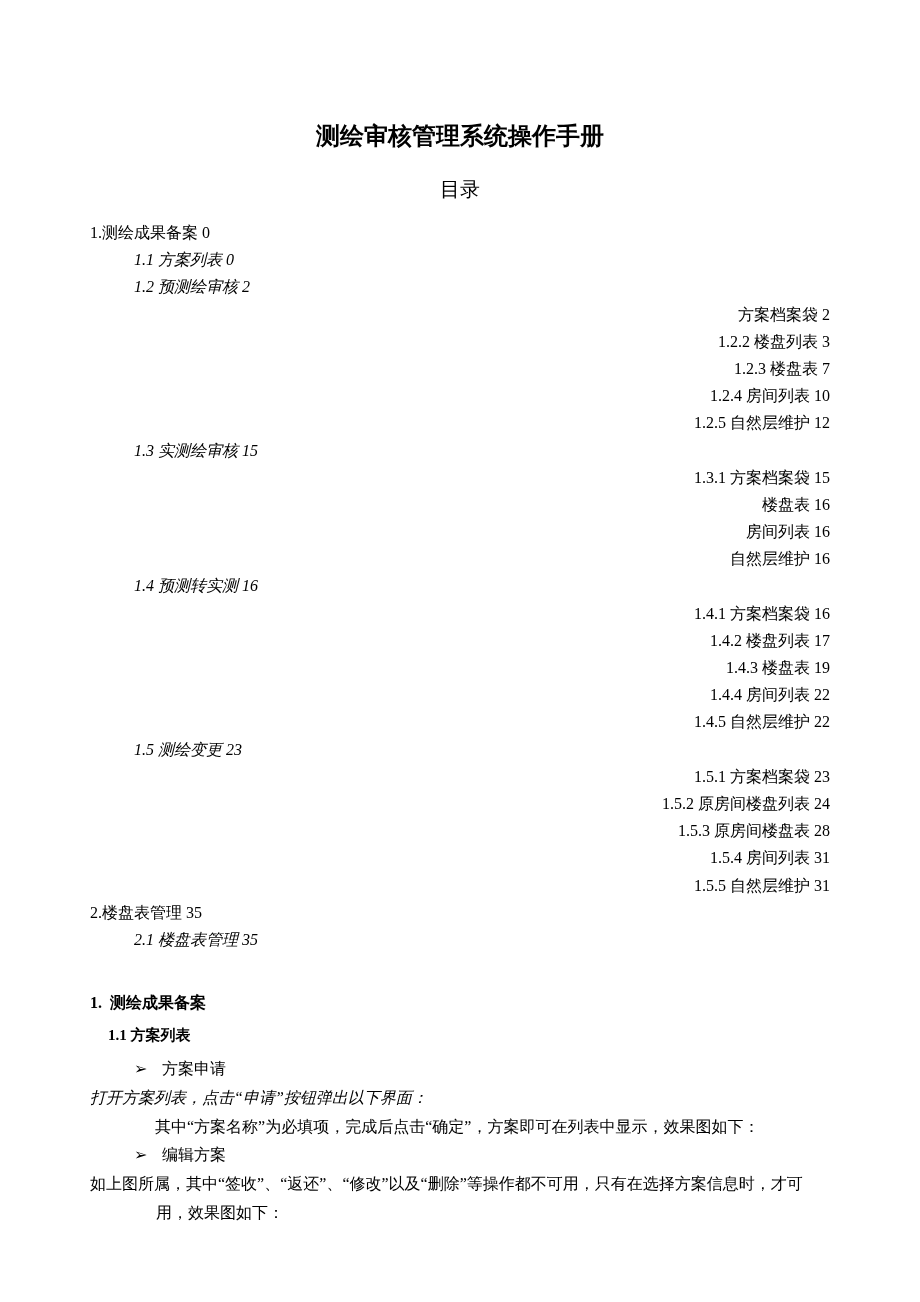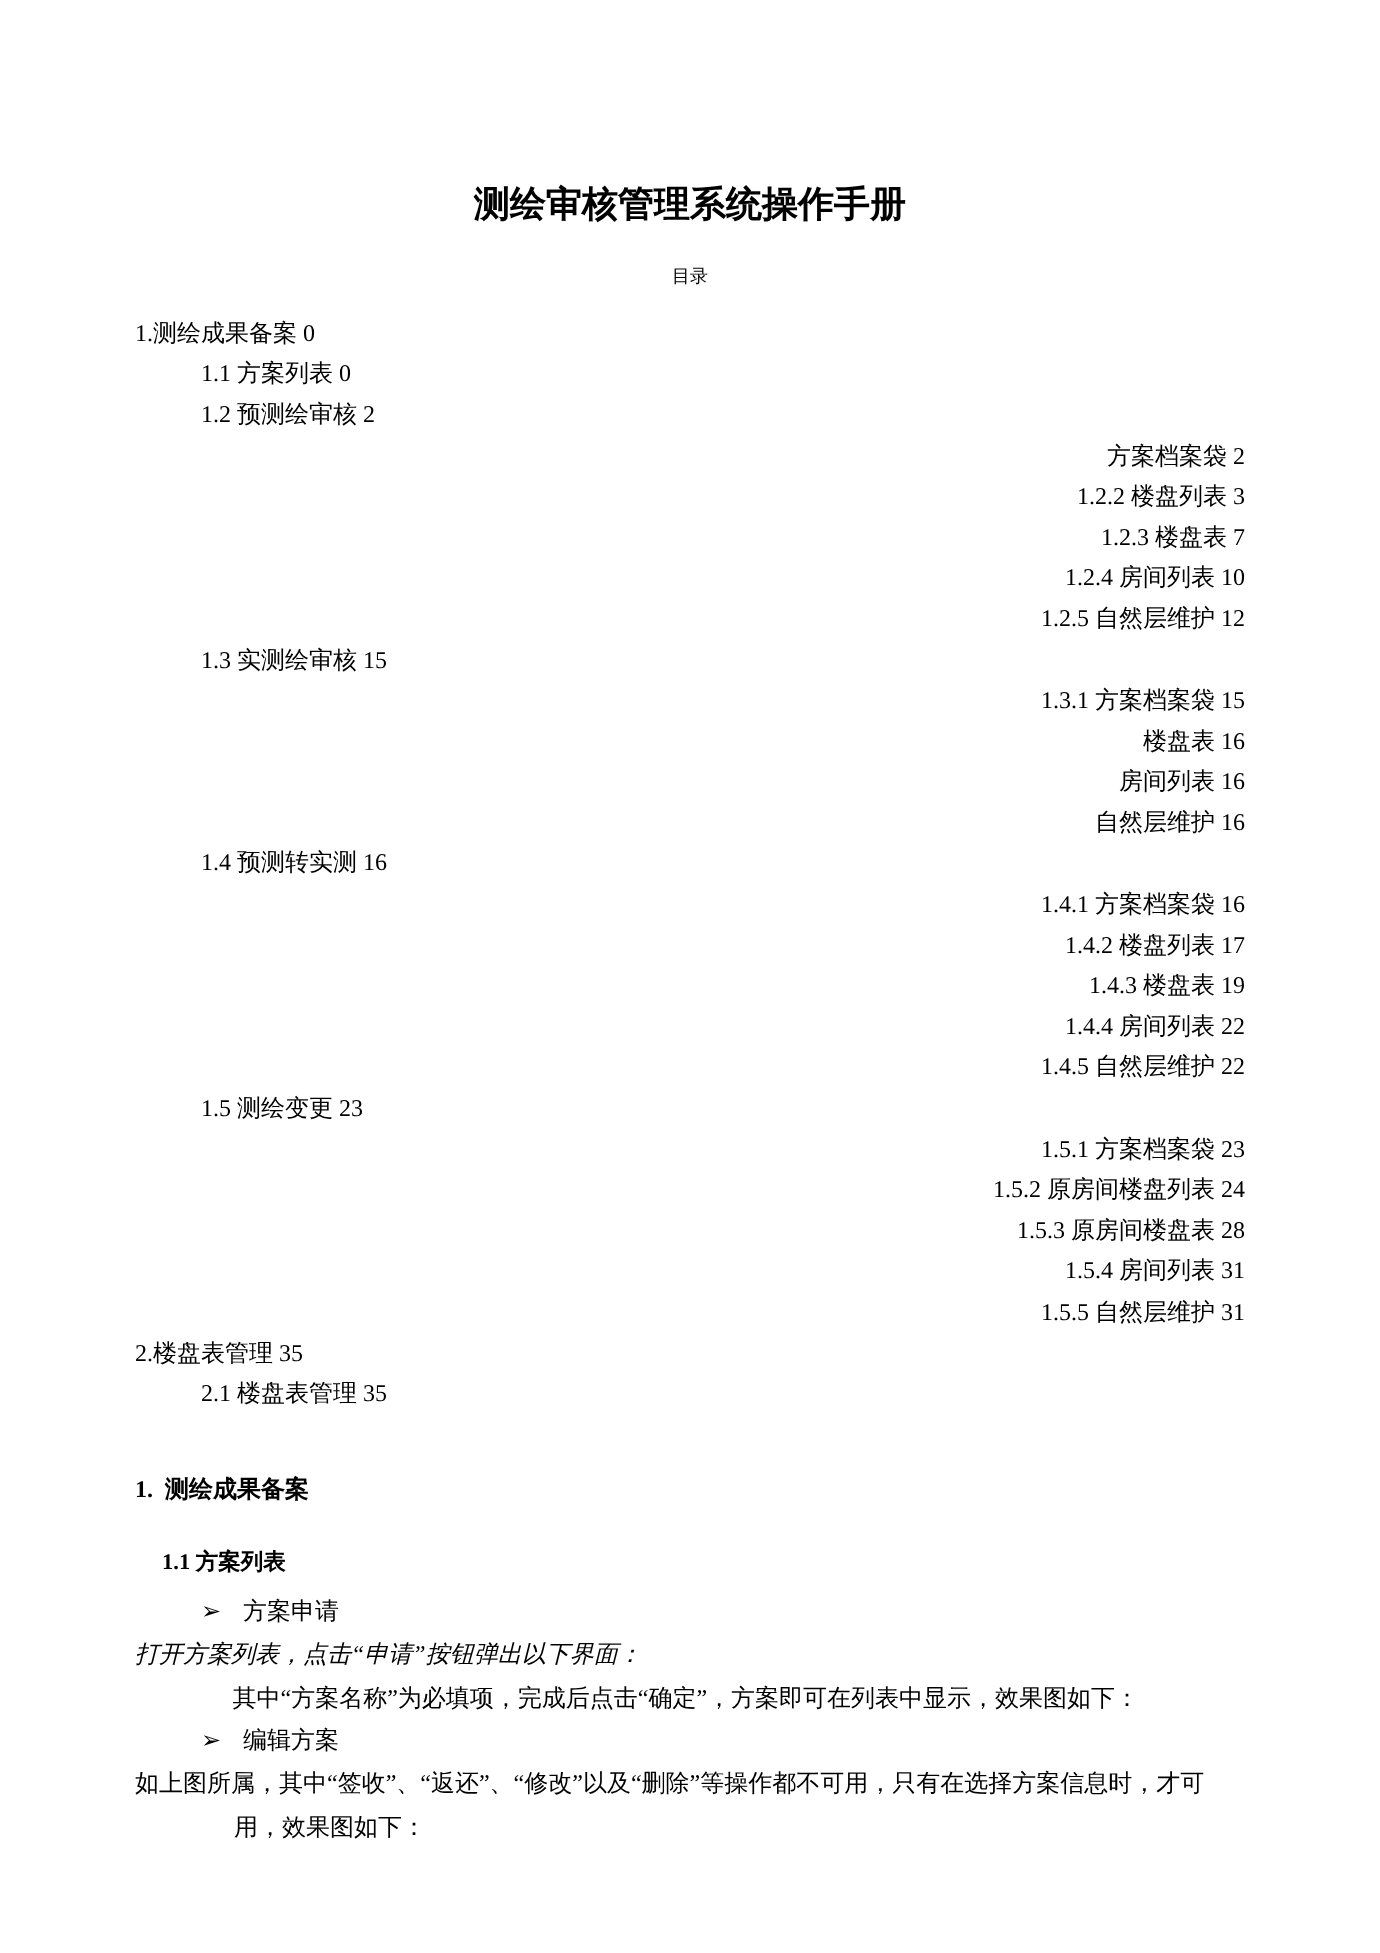--- a/index.html
+++ b/index.html
@@ -15,44 +15,45 @@
       padding: 120px 90px 60px 90px;
     }
     .title {
       font-size: 24px;
       font-weight: bold;
       text-align: center;
       margin-bottom: 24px;
     }
     .toc-header {
       text-align: center;
-      font-size: 12px;
+      font-size: 20px;
       margin-bottom: 16px;
     }
     .toc-level-1 {
       margin-left: 0;
       line-height: 1.7;
     }
     .toc-level-2 {
       margin-left: 44px;
       line-height: 1.7;
+      font-style: italic;
     }
     .toc-level-3 {
       margin-left: 92px;
       line-height: 1.7;
       text-align: right;
     }
     .toc-entry {
       white-space: nowrap;
     }
     .section-heading {
       font-weight: bold;
       font-size: 16px;
       margin-top: 40px;
-      margin-bottom: 28px;
+      margin-bottom: 12px;
     }
     .subsection-heading {
       font-weight: bold;
       font-size: 15px;
       margin-left: 18px;
       margin-bottom: 10px;
     }
     .bullet-line {
       margin-left: 44px;
       line-height: 1.8;

